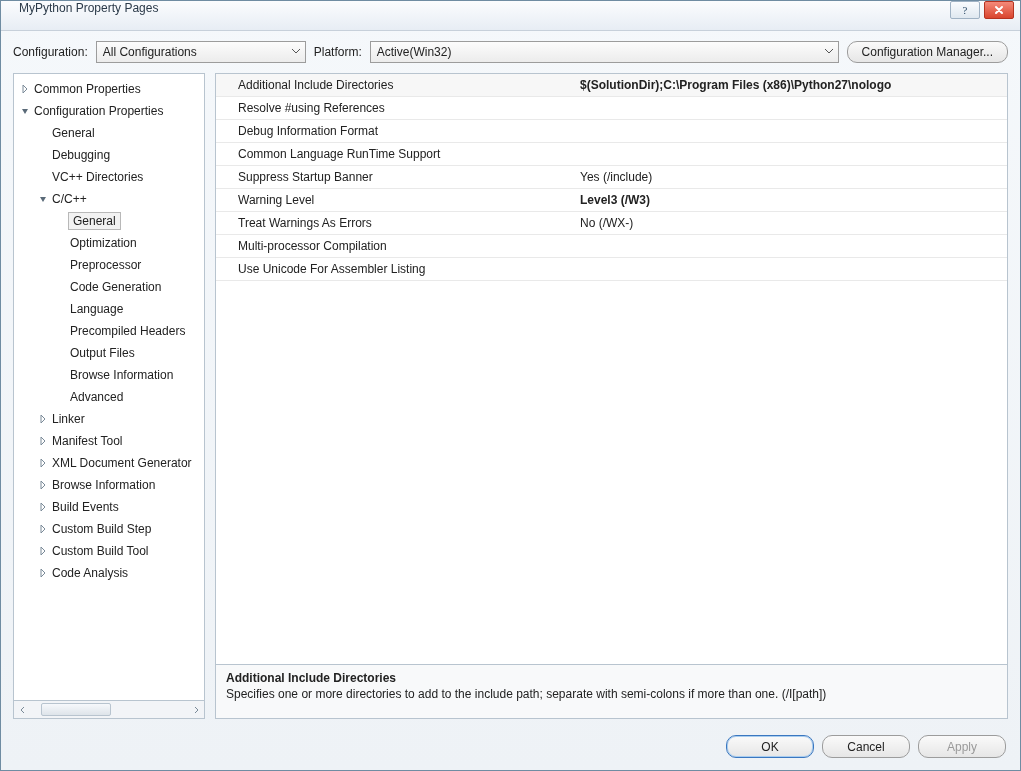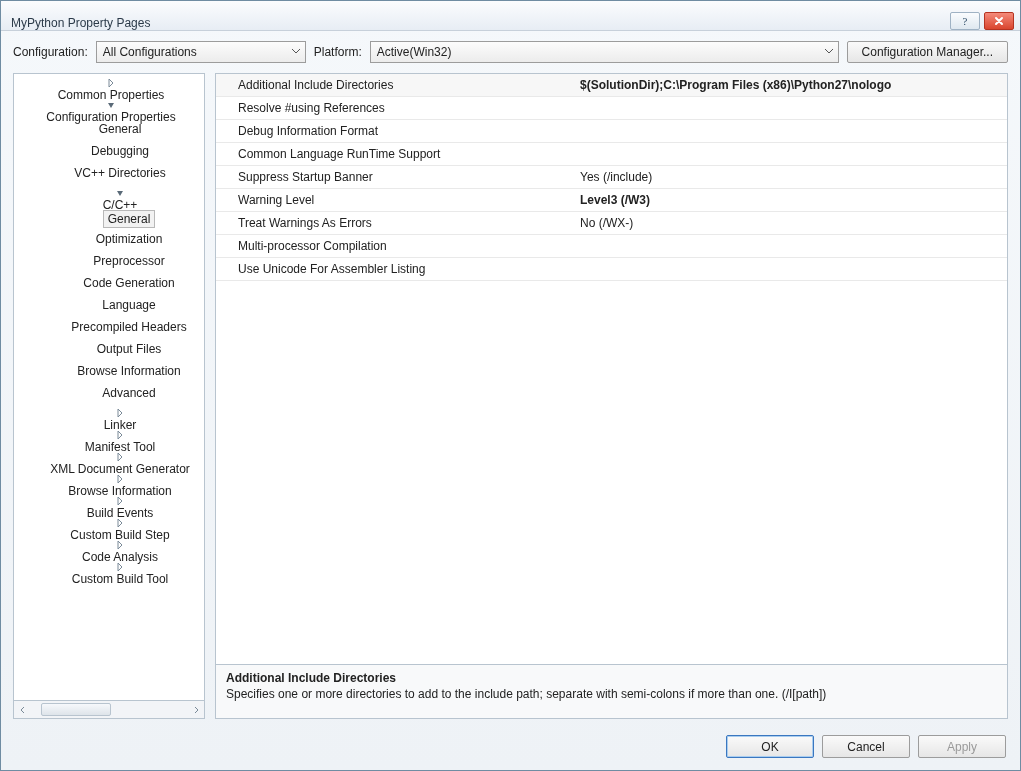--- a/index.html
+++ b/index.html
@@ -19,22 +19,22 @@
     border: 1px solid #6f8ca2;
     background: linear-gradient(#f5f8fb,#eef2f6);
     display: flex;
     flex-direction: column;
   }
   .titlebar {
     height: 30px;
     background: linear-gradient(#fbfcfe, #e7edf4);
     border-bottom: 1px solid #c7d0da;
     display: flex;
-    align-items: flex-end;
-    padding: 0 6px 0 10px;
+    align-items: flex-start;
+    padding: 0 6px 0 18px;
   }
   .titlebar .title {
     flex: 1;
     font-size: 12px;
     color: #2b3a49;
   }
   .titlebar .win-btns { display:flex; gap:4px; }
   .win-btn {
     width: 30px;
     height: 18px;
@@ -71,21 +71,21 @@
   }
   #dd-config { width:210px; }
   #dd-platform { flex:1; }
   .btn {
     background: linear-gradient(#fafafa,#e6e6e6);
     border:1px solid #9c9c9c;
     height:22px;
     padding:0 14px;
     display:flex; align-items:center; justify-content:center;
     cursor:pointer;
-    border-radius:2px;
+    border-radius:10px;
     white-space:nowrap;
   }
   .body {
     flex:1;
     display:flex;
     padding: 0 12px 8px 12px;
     gap:10px;
     min-height:0;
   }
   .tree-wrap {
@@ -100,21 +100,20 @@
     overflow:hidden;
     padding-top:4px;
   }
   .tree-row {
     display:flex;
     align-items:center;
     height:22px;
     cursor:pointer;
     white-space:nowrap;
     padding-left: calc(var(--depth,0) * 18px + 4px);
-    flex-direction: column;
   }
   .tree-row .tw {
     width:14px; display:flex; align-items:center; justify-content:center;
   }
   .tree-row.sel .lbl {
     background:#f2f2f2;
     border:1px solid #b8b8b8;
     padding:0 4px;
     height:18px;
     display:inline-flex; align-items:center;
@@ -358,29 +357,29 @@
               </svg>
             </span>
             <span class="lbl">Custom Build Step</span>
           </div>
           <div class="tree-row" style="--depth: 1;">
             <span class="tw">
               <svg width="10" height="10" viewBox="0 0 10 10">
                 <path d="M3 1 L7 5 L3 9 Z" fill="none" stroke="#7a8a98" stroke-width="1"></path>
               </svg>
             </span>
+            <span class="lbl">Custom Build Tool</span>
+          </div>
+          <div class="tree-row" style="--depth: 1;">
+            <span class="tw">
+              <svg width="10" height="10" viewBox="0 0 10 10">
+                <path d="M3 1 L7 5 L3 9 Z" fill="none" stroke="#7a8a98" stroke-width="1"></path>
+              </svg>
+            </span>
             <span class="lbl">Code Analysis</span>
-          </div>
-          <div class="tree-row" style="--depth: 1;">
-            <span class="tw">
-              <svg width="10" height="10" viewBox="0 0 10 10">
-                <path d="M3 1 L7 5 L3 9 Z" fill="none" stroke="#7a8a98" stroke-width="1"></path>
-              </svg>
-            </span>
-            <span class="lbl">Custom Build Tool</span>
           </div>
         </div>
       <div class="tree-scrollbar">
         <div class="sb-btn">
           <svg width="8" height="8" viewBox="0 0 8 8">
               <path d="M5 1 L2 4 L5 7" fill="none" stroke="#7a8a98" stroke-width="1"></path>
             </svg>
         </div>
         <div class="sb-track">
           <div class="sb-thumb"></div>

